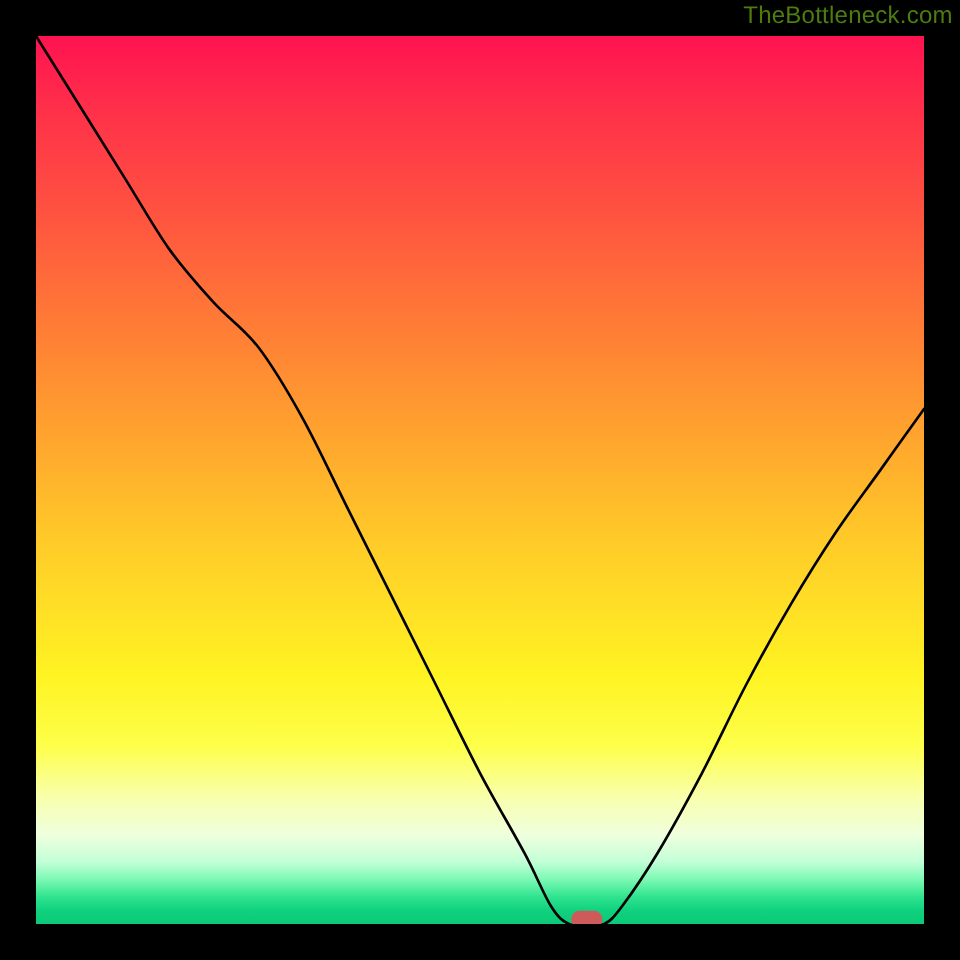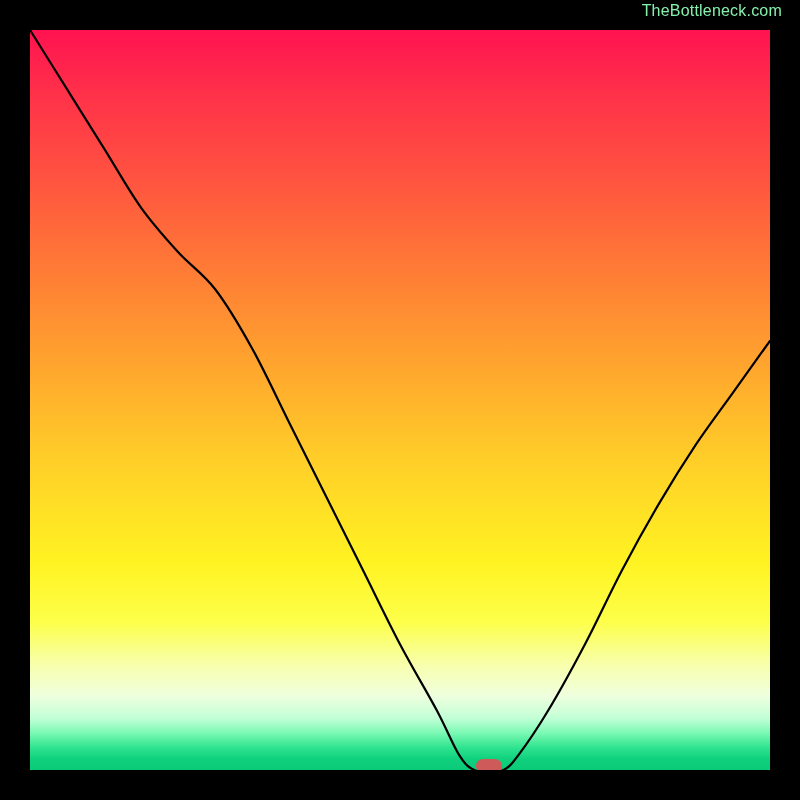--- a/index.html
+++ b/index.html
@@ -13,23 +13,23 @@
   }
   .outer {
     position: relative;
     width: 800px;
     height: 800px;
     background: #000;
   }
   .attribution {
     position: absolute;
     top: 2px;
-    right: 18px;
-    color: #86efac;
-    font-size: 16px;
+    right: 6px;
+    color: #4d7c0f;
+    font-size: 20px;
     letter-spacing: 0.2px;
     z-index: 40;
   }
   .plot-area {
     position: absolute;
     left: 30px;
     top: 30px;
     width: 740px;
     height: 740px;
     overflow: hidden;

